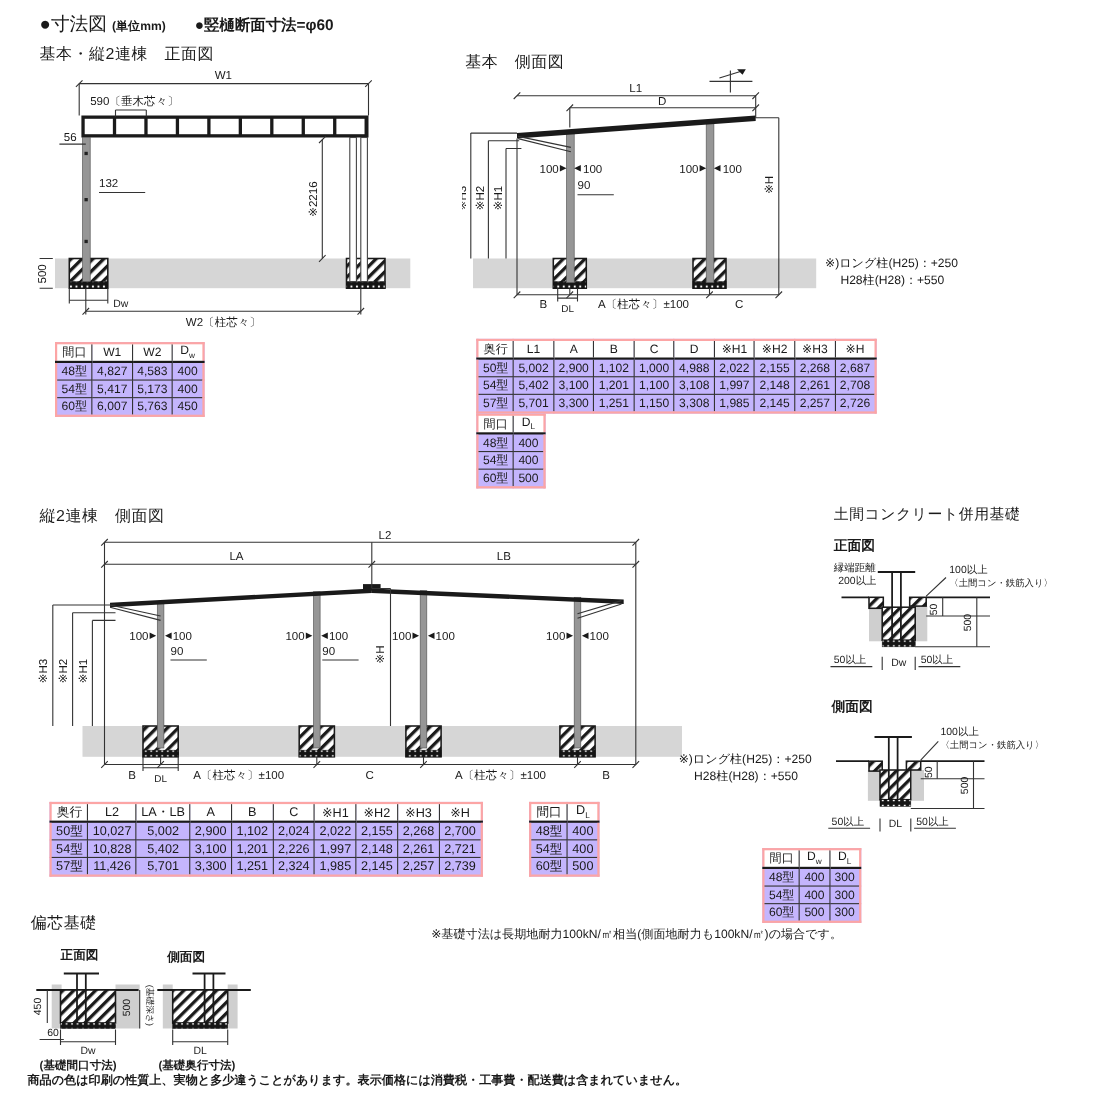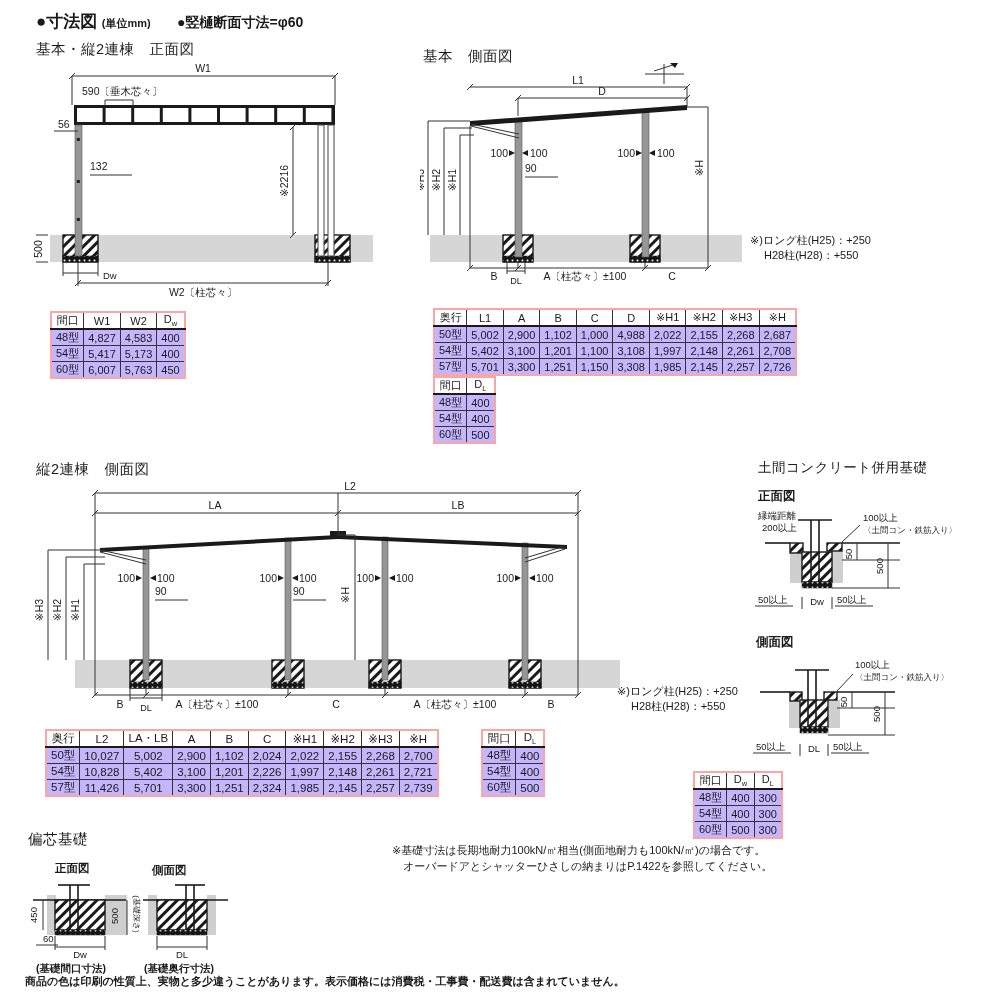--- a/index.html
+++ b/index.html
@@ -1,19 +1,19 @@
 <!DOCTYPE html>
 <html><head>
 <meta charset="utf-8">
 <style>
   *{margin:0;padding:0;box-sizing:border-box}
   html,body{width:1000px;height:1000px;background:#fff;overflow:hidden;
     font-family:"Liberation Sans","DejaVu Sans",sans-serif;color:#1a1a1a}
   .abs{position:absolute}
-  .hdr-title{font-size:17px;font-weight:bold}
+  .hdr-title{font-size:17px;font-weight:normal}
   .hdr-unit{font-size:11px;font-weight:bold}
   .hdr-note{font-size:14px;font-weight:bold}
   .sec-title{font-size:14.5px;font-weight:normal;letter-spacing:.5px}
   .sub-title{font-size:12.5px;font-weight:bold}
   .mini-title{font-size:11.5px;font-weight:bold}
   .note{font-size:11px;line-height:15px;white-space:nowrap}
   .note .ind{padding-left:14px}
   .notes{font-size:11px;line-height:15.5px;white-space:nowrap}
   .notes .ind{padding-left:11px}
   .footer{font-size:11px;font-weight:bold;white-space:nowrap}
@@ -627,16 +627,15 @@
     <line class="dim-l" x1="19" y1="69" x2="69" y2="69"></line>
   </g>
   <g font-size="9.5">
     <text x="44" y="80" text-anchor="middle">DL</text>
     <text x="6" y="94" font-size="10.5" font-weight="bold">(基礎奥行寸法)</text>
   </g>
 </svg>
 
 <div class="abs notes" style="left:392px;top:843px">
   <div>※基礎寸法は長期地耐力100kN/㎡相当(側面地耐力も100kN/㎡)の場合です。</div>
-  <div class="ind">オーバードアとシャッターひさしの納まりはP.1422を参照してください。</div>
 </div>
 
 <div class="abs footer" style="left:25px;top:974px">商品の色は印刷の性質上、実物と多少違うことがあります。表示価格には消費税・工事費・配送費は含まれていません。</div>
 
 </body></html>

